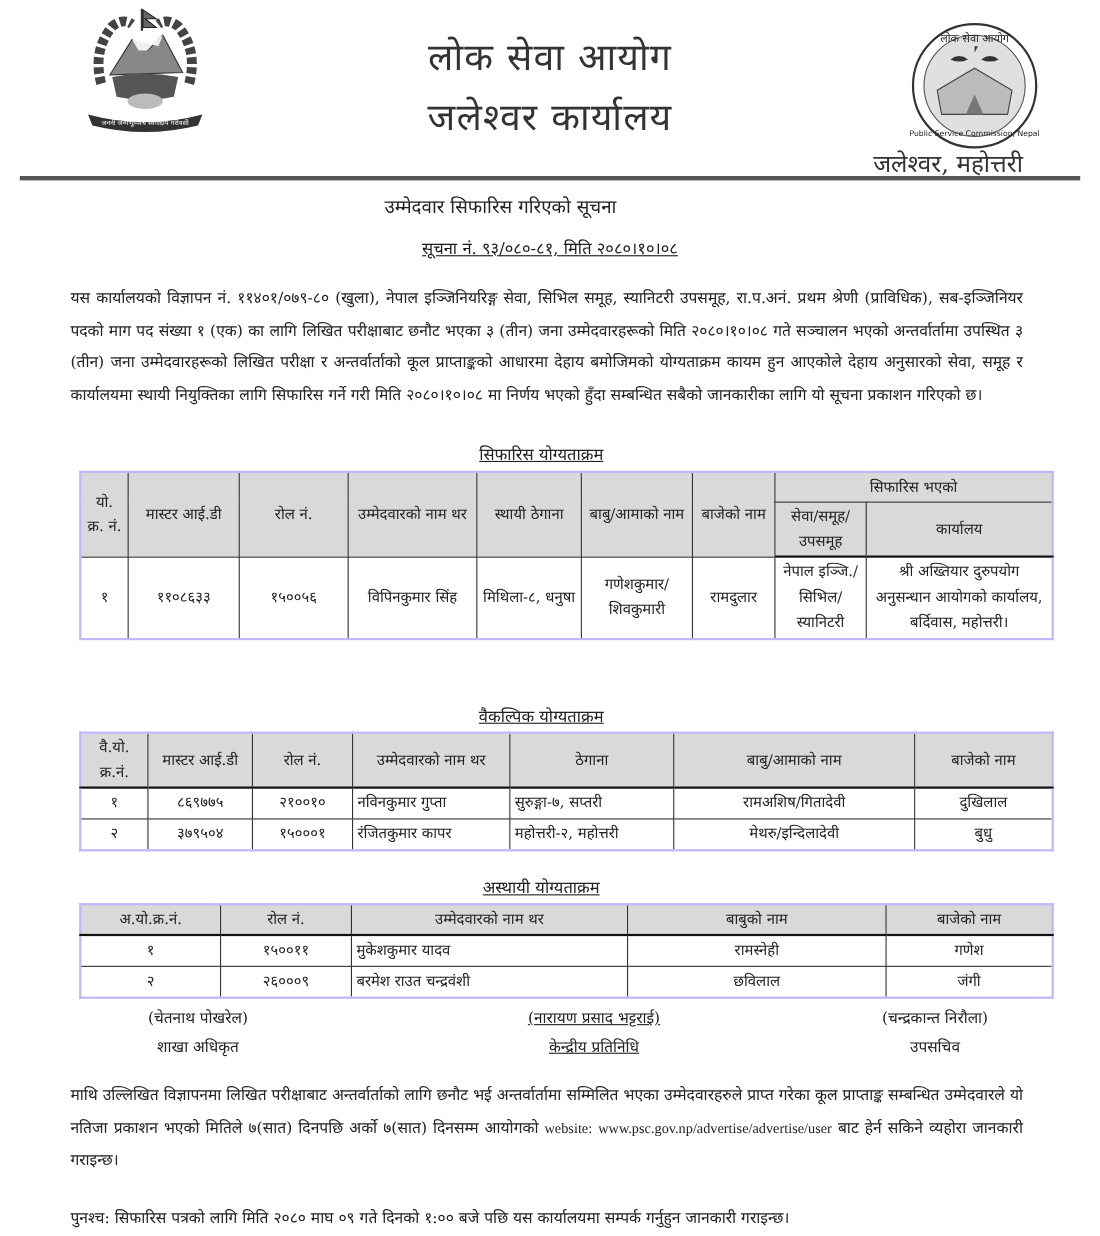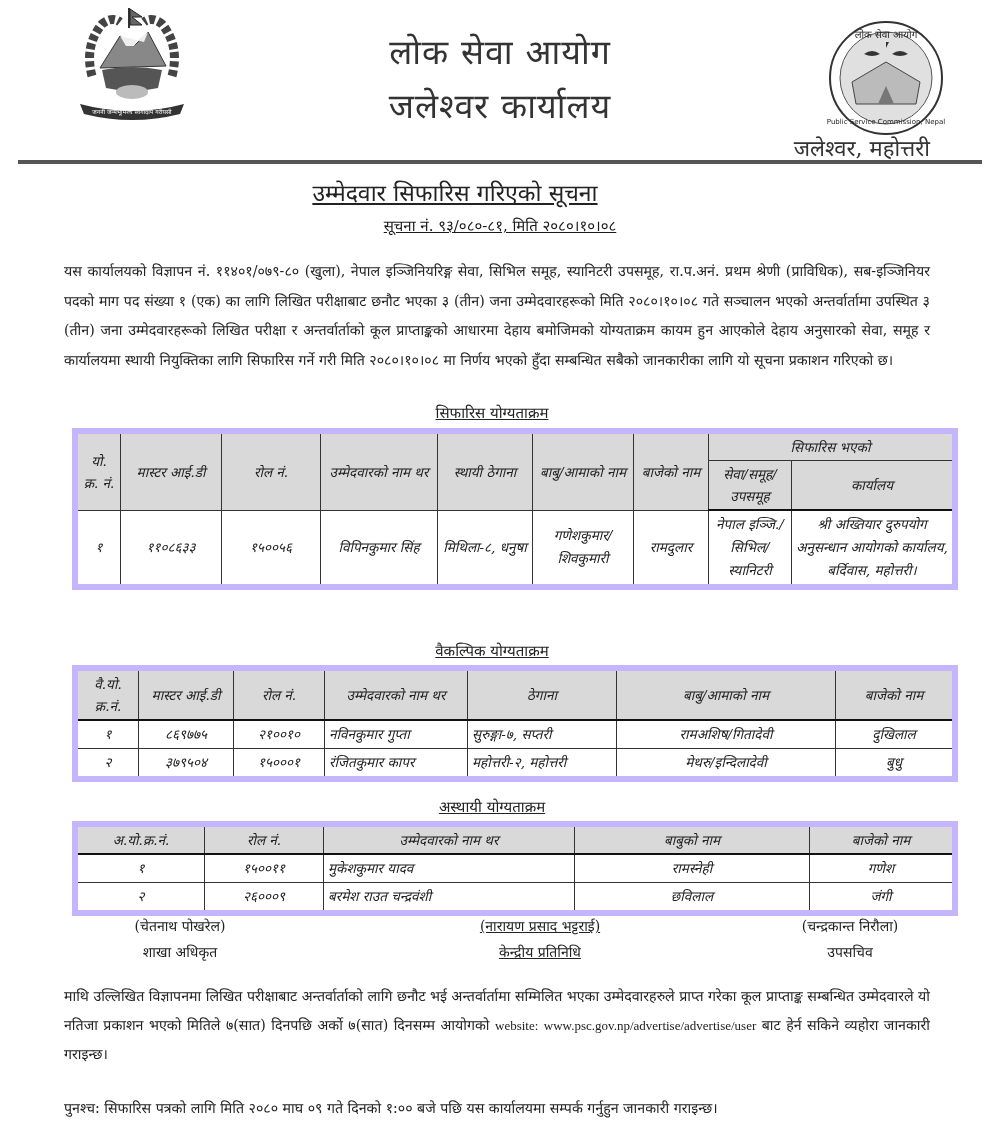--- a/index.html
+++ b/index.html
@@ -8,36 +8,36 @@
     font-family: "DejaVu Sans", sans-serif; color: #1a1a1a;
   }
   .emblem-left { position: absolute; left: 62px; top: 6px; width: 140px; height: 118px; }
   .emblem-right { position: absolute; left: 826px; top: 20px; width: 120px; height: 118px; }
   .org-title { position: absolute; left: 0; width: 1000px; text-align: center; font-size: 34px; font-family: "DejaVu Serif", serif; color: #333; letter-spacing: 1px; }
   .org-title.l1 { top: 28px; }
   .org-title.l2 { top: 82px; }
   .location { position: absolute; right: 70px; top: 132px; font-size: 22px; font-family: "DejaVu Serif", serif; color: #333; }
   .rule { position: absolute; left: 18px; top: 160px; width: 964px; height: 4px; background: #555; }
 
-  .notice-title { position: absolute; top: 176px; left: 0; width: 910px; text-align: center; font-size: 23px; font-family: "DejaVu Serif", serif; color: #222; text-decoration: underline; }
+  .notice-title { position: absolute; top: 176px; left: 0; width: 910px; text-align: center; font-size: 17px; font-family: "DejaVu Serif", serif; color: #222; }
   .notice-no { position: absolute; top: 215px; left: 0; width: 1000px; text-align: center; font-size: 15px; text-decoration: underline; font-family: "DejaVu Serif", serif; }
 
   .para {
     position: absolute; left: 64px; width: 866px; font-size: 14.2px; line-height: 29.5px;
     text-align: justify; text-align-last: left; font-family: "DejaVu Serif", serif; color: #222;
   }
   .para.p1 { top: 257px; }
 
   .section-title { position: absolute; left: 0; width: 984px; text-align: center; font-size: 15px; text-decoration: underline; font-family: "DejaVu Serif", serif; color: #222; }
 
   table { position: absolute; border-collapse: collapse; font-family: "DejaVu Serif", serif; font-size: 13.5px; color: #222; }
   table th { background: #d9d9d9; font-weight: normal; border: 1px solid #333; padding: 2px 4px; line-height: 22px; }
   table td { border: 1px solid #333; padding: 2px 4px; text-align: center; line-height: 23px; }
   table thead tr:last-child th { border-bottom: 2px solid #111; }
-  table { border: 6px solid #c4b5fd; font-style: italic; }
+  table { border: 2px solid #c4b5fd; }
   td.left { text-align: left; }
 
   #t1 { left: 72px; top: 428px; width: 886px; }
   #t2 { left: 72px; top: 665px; width: 886px; }
   #t3 { left: 72px; top: 821px; width: 886px; }
 
   .sig { position: absolute; text-align: center; font-family: "DejaVu Serif", serif; font-size: 14px; line-height: 26px; color: #222; }
   .sig.s1 { left: 80px; width: 200px; top: 913px; }
   .sig.s2 { left: 420px; width: 240px; top: 913px; text-decoration: underline; }
   .sig.s3 { left: 740px; width: 220px; top: 913px; }

